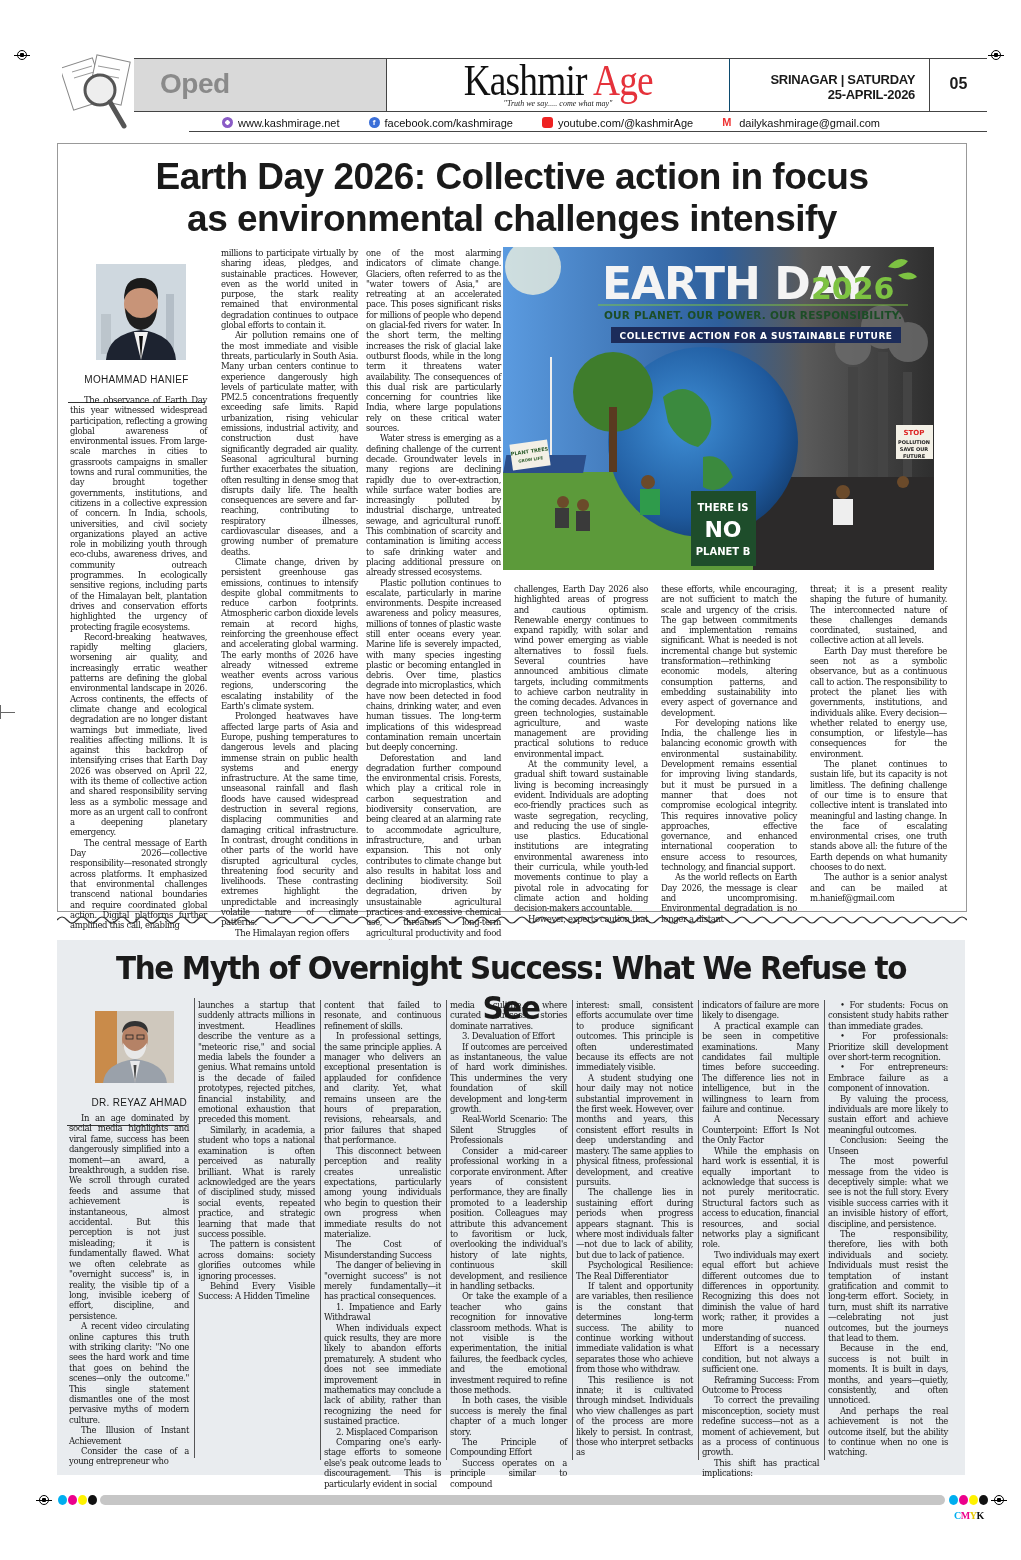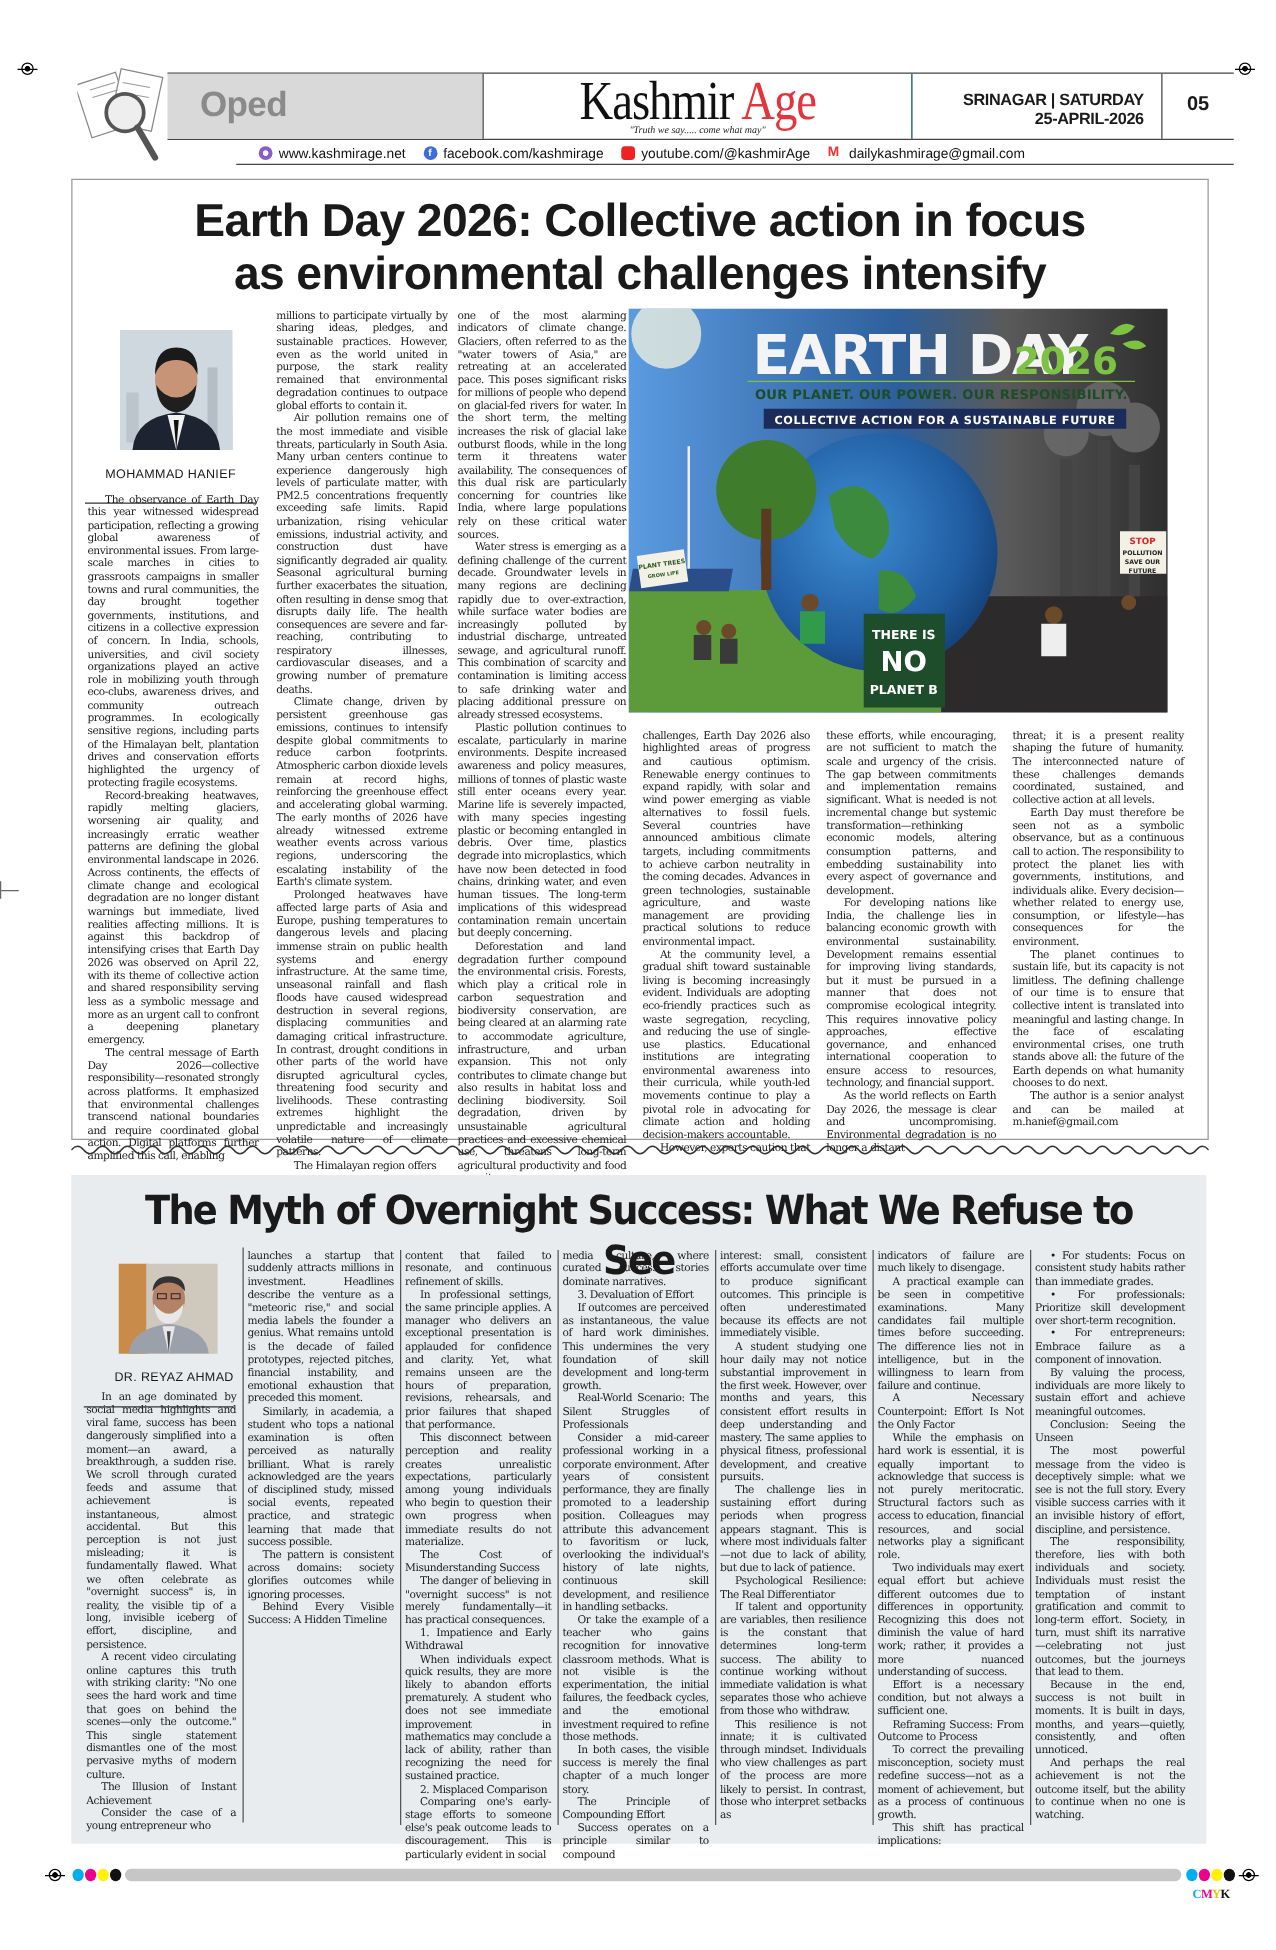--- a/index.html
+++ b/index.html
@@ -14,21 +14,21 @@
   .mast-top { position: absolute; left: 72px; top: 2px; right: 0; height: 54px; border-top: 1.5px solid #444; border-bottom: 1.5px solid #444; display: flex; }
   .section-label { width: 252px; background: #d9d9d9; font-family: "Liberation Sans", sans-serif; font-weight: bold; font-size: 28px; color: #8a8a8a; padding-left: 26px; line-height: 50px; letter-spacing: -0.5px; }
   .brand { width: 344px; border-left: 1px solid #444; border-right: 1px solid #0c4a6e; text-align: center; position: relative; }
   .brand-name { font-family: "Liberation Serif", serif; font-size: 44px; line-height: 40px; margin-top: 2px; letter-spacing: -1px; transform: scaleX(0.85); display: inline-block; }
   .brand-name .k { color: #111; }
   .brand-name .age { color: #e5323b; }
   .brand-tagline { font-family: "Liberation Serif", serif; font-style: italic; font-size: 8px; margin-top: -2px; }
   .dateline { width: 200px; text-align: right; padding-right: 14px; font-family: "Liberation Sans", sans-serif; font-weight: bold; font-size: 13px; line-height: 15px; padding-top: 13px; border-right: 1px solid #444; letter-spacing: -0.3px; }
   .page-num { flex: 1; font-family: "Liberation Sans", sans-serif; font-weight: bold; font-size: 16px; text-align: center; line-height: 50px; }
   .newspaper-icon { position: absolute; left: 0; top: -4px; width: 78px; height: 80px; }
-  .mast-links { position: absolute; left: 127px; top: 58px; right: 0; height: 18px; border-bottom: 1.5px solid #444; display: flex; align-items: center; gap: 6px; font-family: "Liberation Sans", sans-serif; font-size: 11px; }
+  .mast-links { position: absolute; left: 127px; top: 58px; right: 0; height: 18px; border-bottom: 1.5px solid #444; display: flex; align-items: center; gap: 21px; font-family: "Liberation Sans", sans-serif; font-size: 11px; }
   .link-item { display: flex; align-items: center; gap: 5px; margin-right: 8px; color: #111; }
   .ico { width: 11px; height: 11px; border-radius: 50%; display: inline-block; }
   .ico.web { background: radial-gradient(circle, #fff 0 2px, #8a5cc6 2.5px); }
   .ico.fb { background: #3b6fd8; color: #fff; font-size: 8px; font-weight: bold; text-align: center; line-height: 11px; }
   .ico.yt { background: #e22; border-radius: 3px; }
   .ico.gm { border-radius: 0; font-weight: bold; color: #e33; font-size: 11px; line-height: 11px; width: 12px; }
 
   
   .article1 { position: absolute; left: 57px; top: 143px; width: 910px; height: 769px; border: 1px solid #999; }
   .headline1 { position: absolute; left: 0; right: 0; top: 12px; text-align: center; font-family: "Liberation Sans", sans-serif; font-weight: bold; font-size: 37px; line-height: 42px; letter-spacing: -0.5px; }
@@ -308,21 +308,21 @@
   <div class="col2" style="left:519px;width:117px;">
     <p class="noi">interest: small, consistent efforts accumulate over time to produce significant outcomes. This principle is often underestimated because its effects are not immediately visible.</p>
     <p>A student studying one hour daily may not notice substantial improvement in the first week. However, over months and years, this consistent effort results in deep understanding and mastery. The same applies to physical fitness, professional development, and creative pursuits.</p>
     <p>The challenge lies in sustaining effort during periods when progress appears stagnant. This is where most individuals falter—not due to lack of ability, but due to lack of patience.</p>
     <p>Psychological Resilience: The Real Differentiator</p>
     <p>If talent and opportunity are variables, then resilience is the constant that determines long-term success. The ability to continue working without immediate validation is what separates those who achieve from those who withdraw.</p>
     <p>This resilience is not innate; it is cultivated through mindset. Individuals who view challenges as part of the process are more likely to persist. In contrast, those who interpret setbacks as</p>
   </div>
   <div class="vrule" style="left:641px;"></div>
   <div class="col2" style="left:645px;width:117px;">
-    <p class="noi">indicators of failure are much likely to disengage.</p>
+    <p class="noi">indicators of failure are more likely to disengage.</p>
     <p>A practical example can be seen in competitive examinations. Many candidates fail multiple times before succeeding. The difference lies not in intelligence, but in the willingness to learn from failure and continue.</p>
     <p>A Necessary Counterpoint: Effort Is Not the Only Factor</p>
     <p>While the emphasis on hard work is essential, it is equally important to acknowledge that success is not purely meritocratic. Structural factors such as access to education, financial resources, and social networks play a significant role.</p>
     <p>Two individuals may exert equal effort but achieve different outcomes due to differences in opportunity. Recognizing this does not diminish the value of hard work; rather, it provides a more nuanced understanding of success.</p>
     <p>Effort is a necessary condition, but not always a sufficient one.</p>
     <p>Reframing Success: From Outcome to Process</p>
     <p>To correct the prevailing misconception, society must redefine success—not as a moment of achievement, but as a process of continuous growth.</p>
     <p>This shift has practical implications:</p>
   </div>
   <div class="vrule" style="left:767px;"></div>

